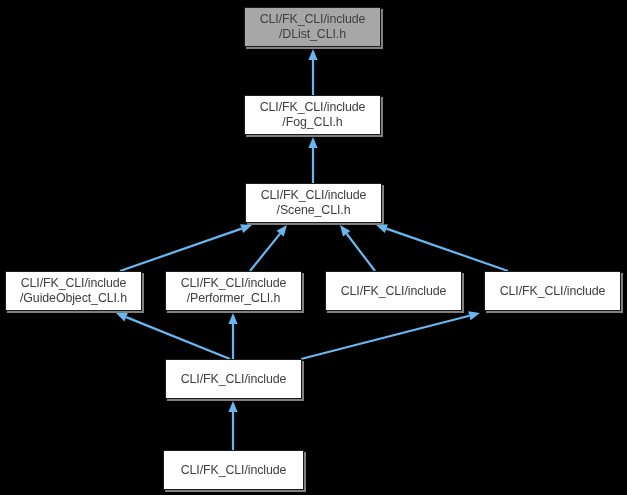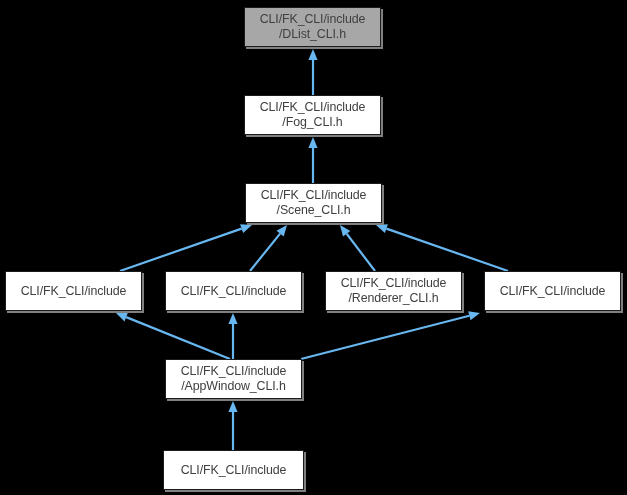--- a/index.html
+++ b/index.html
@@ -103,32 +103,32 @@
       <div class="node" style="left: 244px; top: 95px; width: 137px; height: 40px;">
         <span class="ln">CLI/FK_CLI/include</span>
         <span class="ln">/Fog_CLI.h</span>
       </div>
       <div class="node" style="left: 245px; top: 183px; width: 137px; height: 40px;">
         <span class="ln">CLI/FK_CLI/include</span>
         <span class="ln">/Scene_CLI.h</span>
       </div>
       <div class="node" style="left: 5px; top: 271px; width: 137px; height: 40px;">
         <span class="ln">CLI/FK_CLI/include</span>
+        <span class="ln">/GuideObject_CLI.h</span>
       </div>
       <div class="node" style="left: 165px; top: 271px; width: 137px; height: 40px;">
         <span class="ln">CLI/FK_CLI/include</span>
+        <span class="ln">/Performer_CLI.h</span>
       </div>
       <div class="node" style="left: 325px; top: 271px; width: 137px; height: 40px;">
         <span class="ln">CLI/FK_CLI/include</span>
-        <span class="ln">/Renderer_CLI.h</span>
       </div>
       <div class="node" style="left: 484px; top: 271px; width: 137px; height: 40px;">
         <span class="ln">CLI/FK_CLI/include</span>
       </div>
       <div class="node" style="left: 165px; top: 359px; width: 137px; height: 40px;">
         <span class="ln">CLI/FK_CLI/include</span>
-        <span class="ln">/AppWindow_CLI.h</span>
       </div>
       <div class="node" style="left: 163px; top: 450px; width: 141px; height: 40px;">
         <span class="ln">CLI/FK_CLI/include</span>
       </div>
     </div>
 </div>
 
 </body></html>

